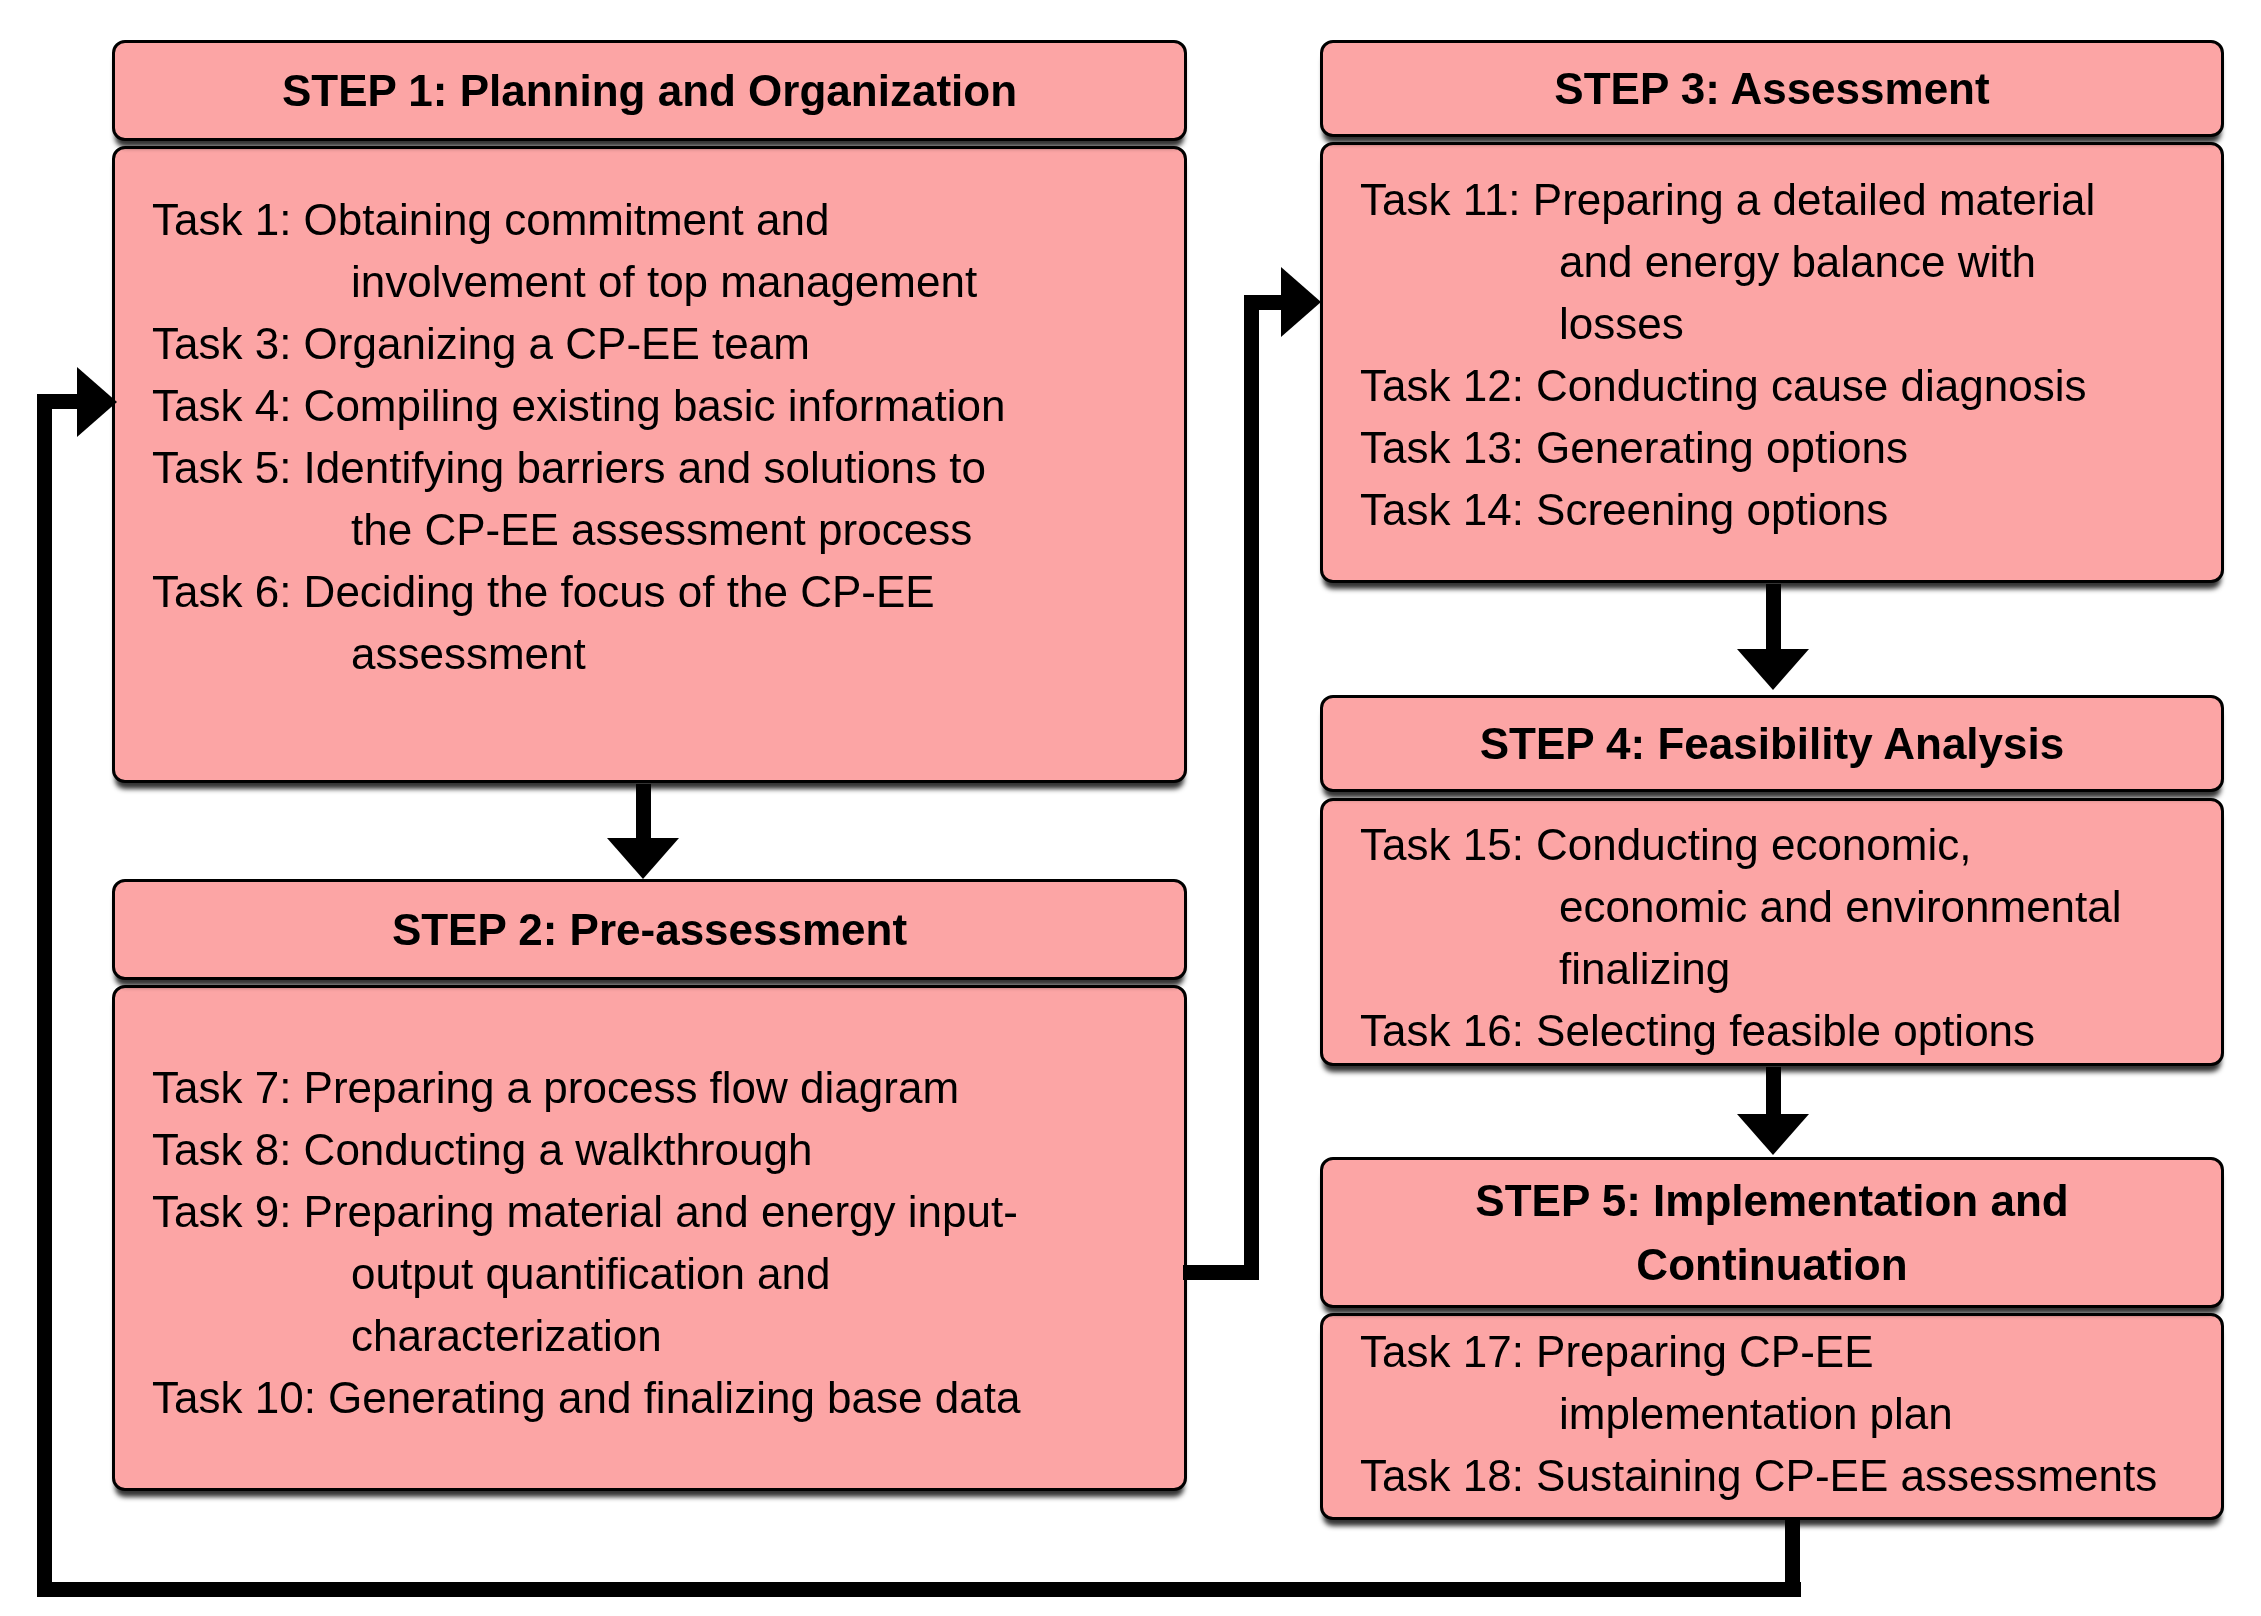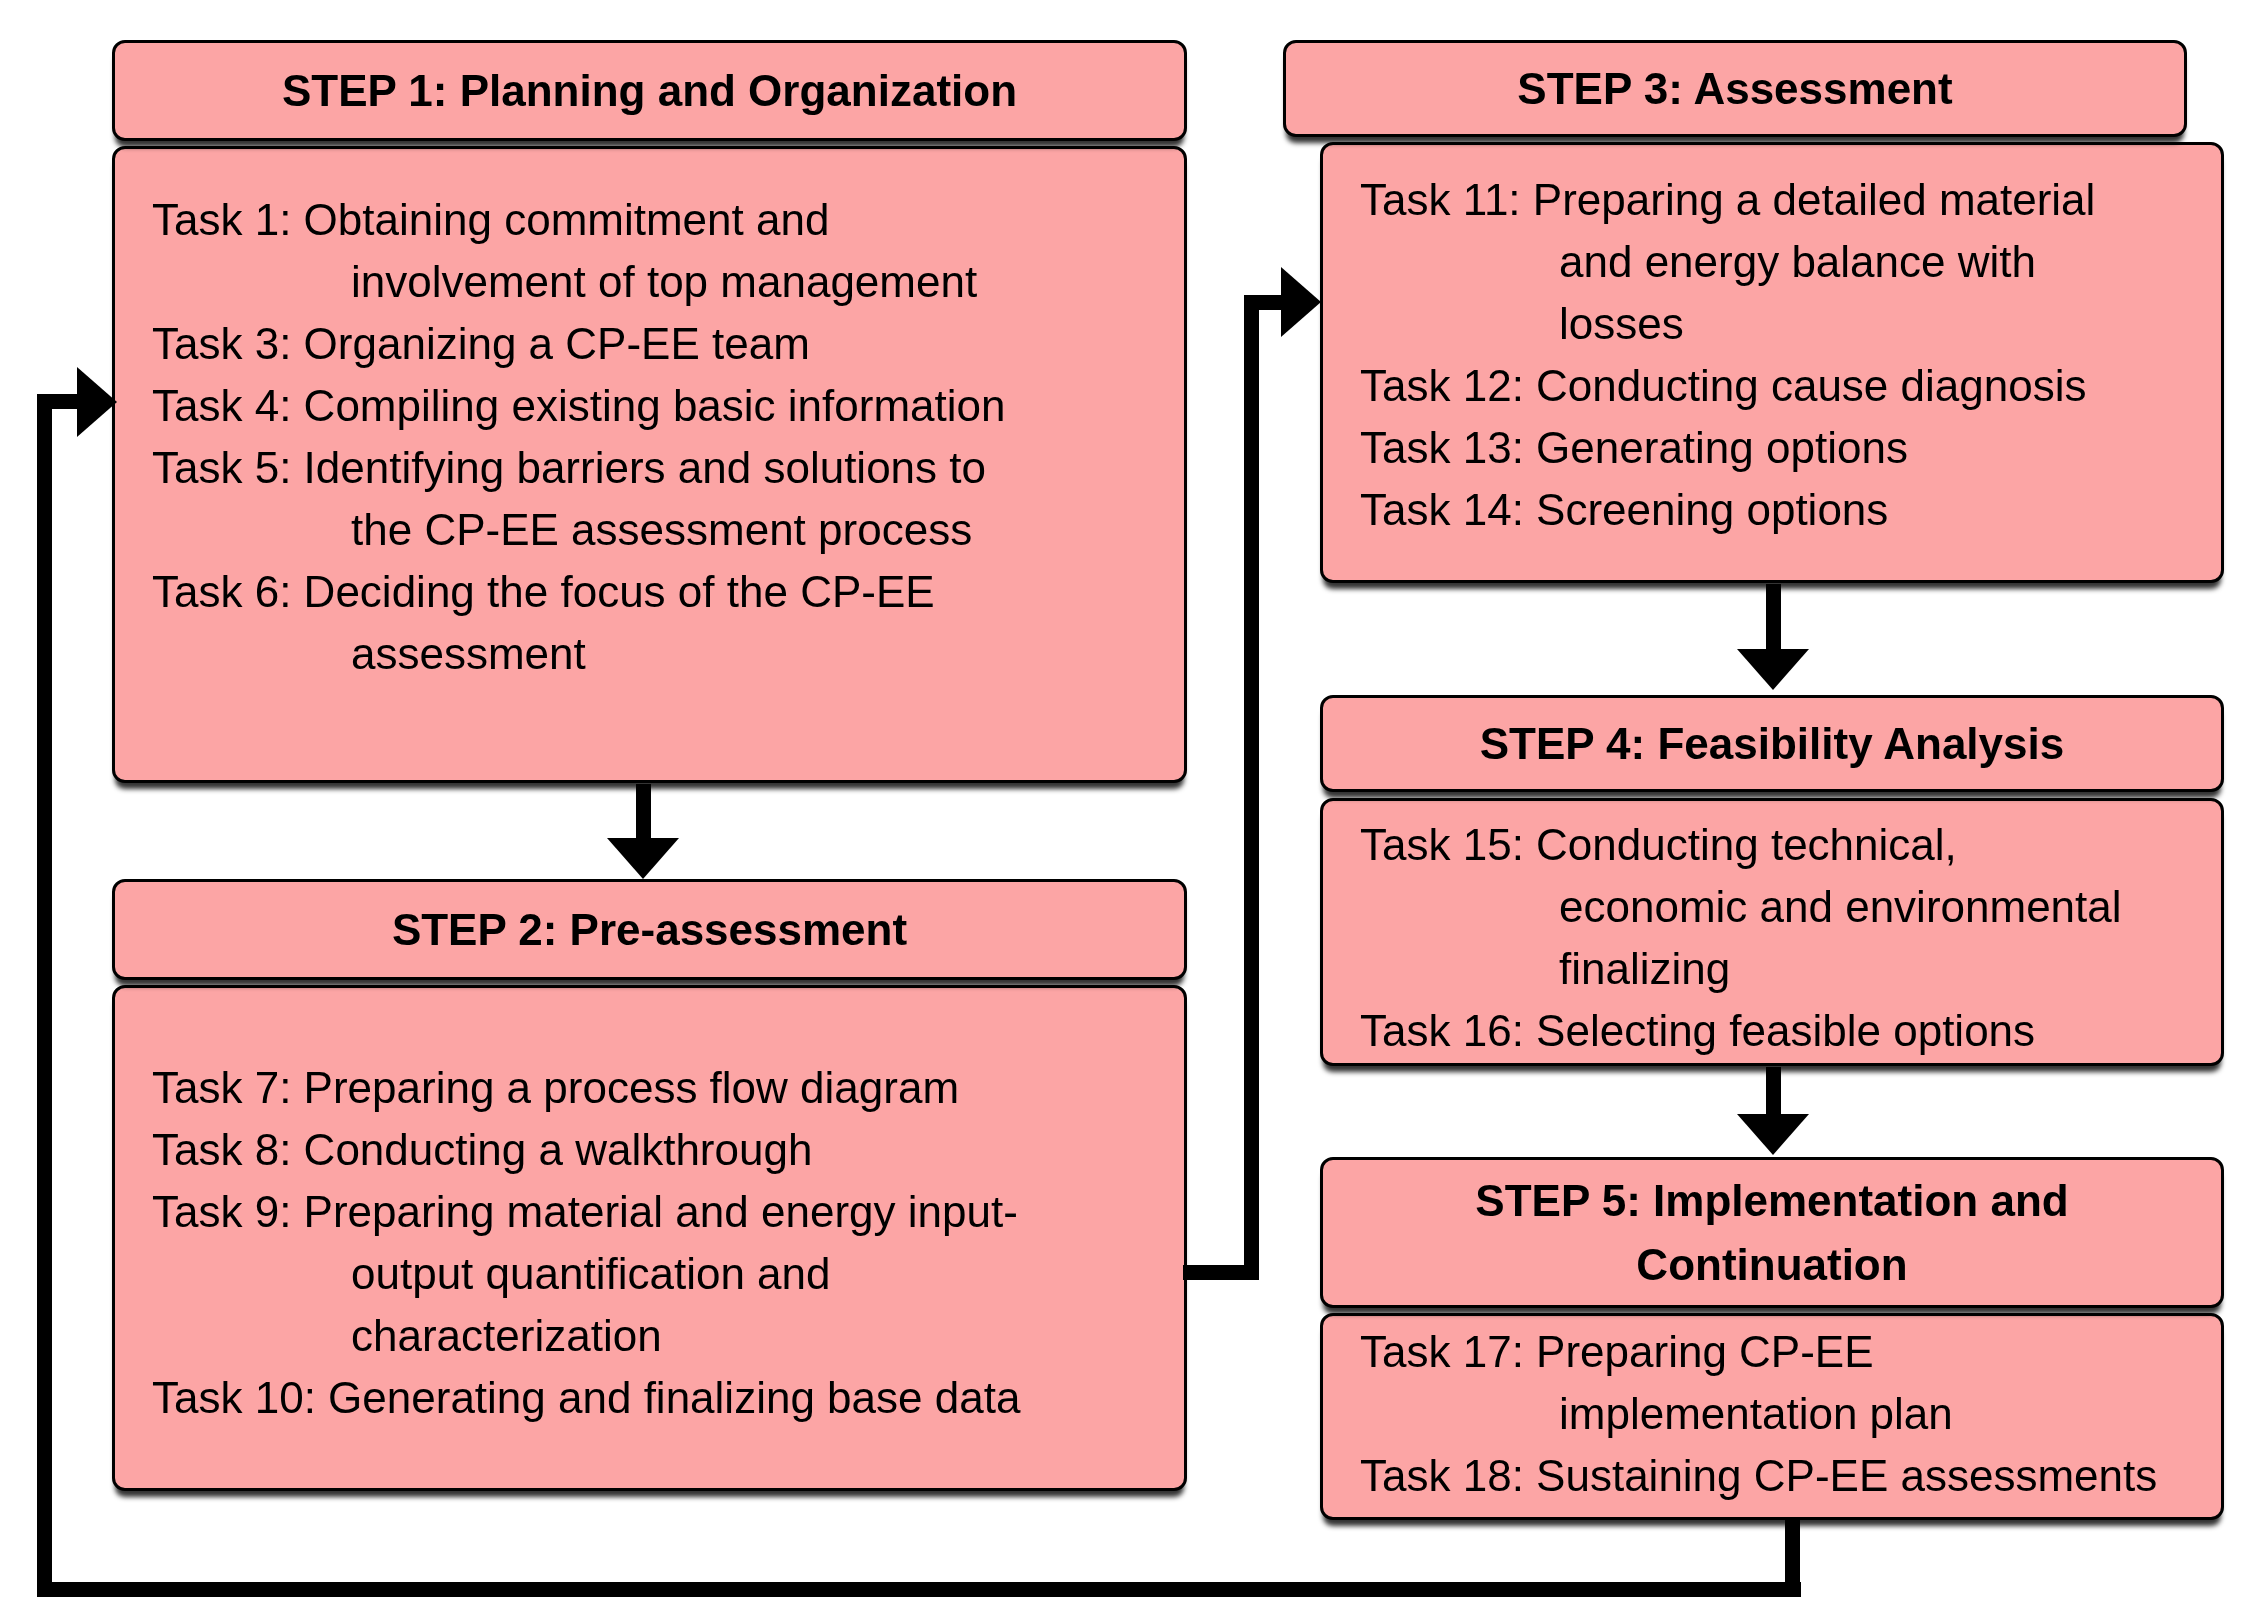--- a/index.html
+++ b/index.html
@@ -63,26 +63,26 @@
   </div>
 
   <div class="box tasks" style="left:1320px; top:142px; width:904px; height:441px; padding-top:24px;">
     <div class="line">Task 11: Preparing a detailed material</div>
     <div class="line cont">and energy balance with</div>
     <div class="line cont">losses</div>
     <div class="line">Task 12: Conducting cause diagnosis</div>
     <div class="line">Task 13: Generating options</div>
     <div class="line">Task 14: Screening options</div>
   </div>
-  <div class="box hdr" style="left:1283px; top:40px; width:904px; height:97px;">
+  <div class="box hdr" style="left:1320px; top:40px; width:904px; height:97px;">
     <span>STEP 3: Assessment</span>
   </div>
 
   <div class="box tasks" style="left:1320px; top:798px; width:904px; height:268px; padding-top:13px;">
-    <div class="line">Task 15: Conducting technical,</div>
+    <div class="line">Task 15: Conducting economic,</div>
     <div class="line cont">economic and environmental</div>
     <div class="line cont">finalizing</div>
     <div class="line">Task 16: Selecting feasible options</div>
   </div>
   <div class="box hdr" style="left:1320px; top:695px; width:904px; height:97px;">
     <span>STEP 4: Feasibility Analysis</span>
   </div>
 
   <div class="box tasks" style="left:1320px; top:1313px; width:904px; height:207px; padding-top:5px;">
     <div class="line">Task 17: Preparing CP-EE</div>

